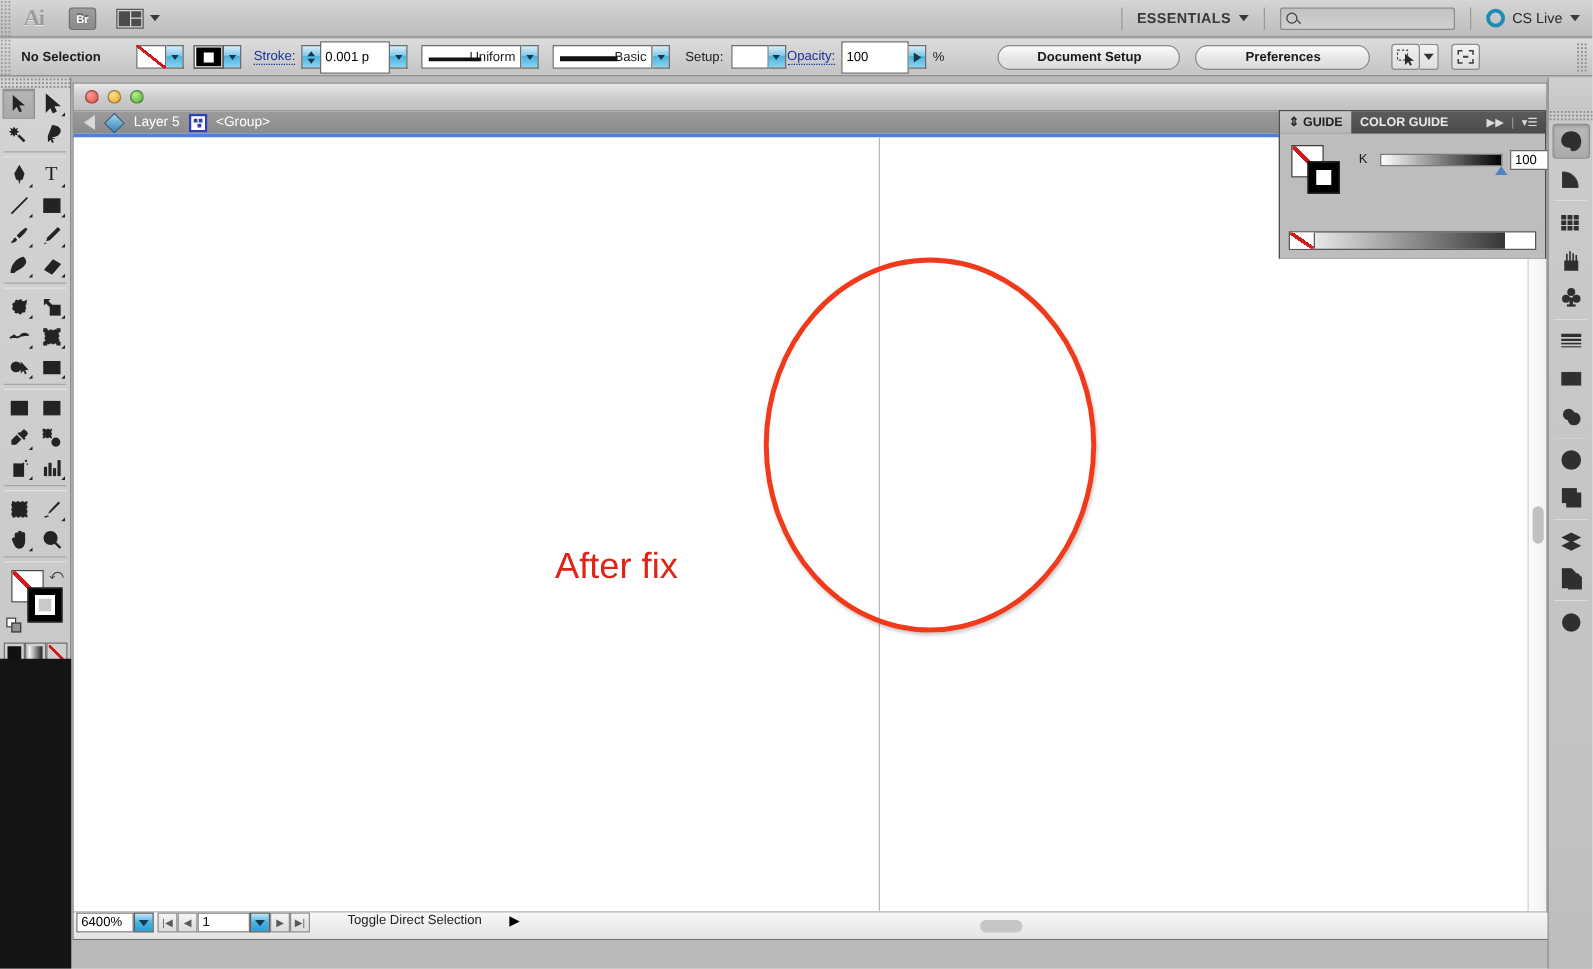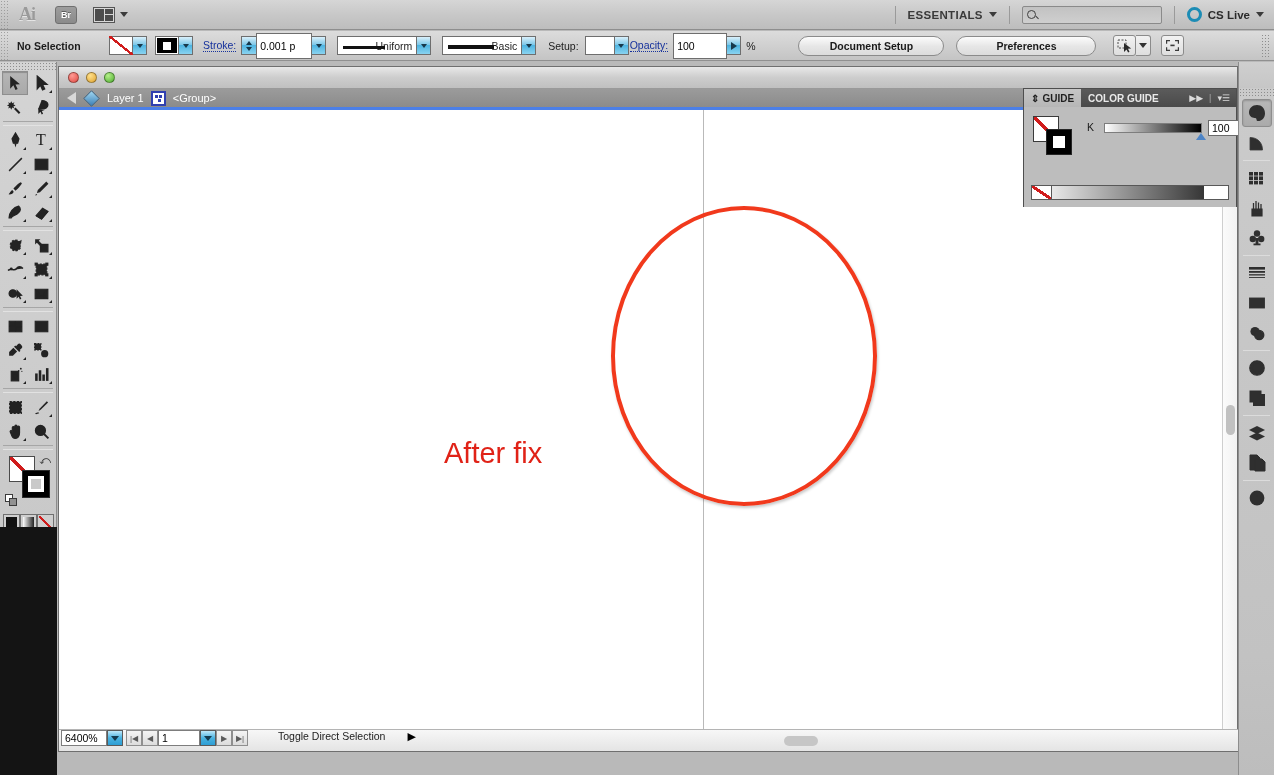--- a/index.html
+++ b/index.html
@@ -46,21 +46,21 @@
   .vsep { width:1px; height:18px; background:#9a9a9a; margin:0 12px; }
   .essentials { font-size:11.5px; font-weight:bold; color:#3a3a3a; letter-spacing:.3px; display:flex; align-items:center; gap:6px;}
   .searchbox {
     width:140px; height:18px; border:1px solid #8a8a8a; border-radius:2px;
     background:linear-gradient(to bottom,#c2c2c2,#cfcfcf);
     display:flex; align-items:center; padding-left:4px;
   }
   .magnifier { position:relative; width:9px;height:9px;border:1.4px solid #3f3f3f;border-radius:50%; }
   .magnifier:after { content:""; position:absolute; width:4px;height:1.4px;background:#3f3f3f;
      transform:rotate(45deg); right:-4px; bottom:0px; }
-  .cslive { display:flex; align-items:center; gap:6px; font-size:11.5px; color:#2b2b2b; font-weight:bold;}
+  .cslive { display:flex; align-items:center; gap:6px; font-size:11.5px; color:#2b2b2b; font-weight:normal;}
   .cs-ring { width:15px;height:15px;border-radius:50%;border:3.5px solid #1c8cb5; }
 
   
   .ctrlbar {
     position:absolute; left:0; top:31px; width:1274px; height:30px;
     background:linear-gradient(to bottom,#dcdcdc,#cfcfcf 55%,#c4c4c4);
     border-bottom:1px solid #909090;
     display:flex; align-items:center; font-size:10.5px; color:#1c1c1c;justify-content:space-between;
   }
   .ctrlbar .grip { height:30px; }
@@ -671,21 +671,21 @@
         <span class="tl y"></span>
         <span class="tl g"></span>
       </div>
     </div>
 
     <div class="layerbar">
       <span class="back-arrow"></span>
       <span style="display:inline-block;width:17px;height:17px;position:relative;">
         <span class="layer-chip" style="position:absolute;left:1px;top:1px;"></span>
       </span>
-      <span>Layer 1</span>
+      <span>Layer 5</span>
       <span class="grp-chip">
         <i style="left:2px;top:2px;"></i>
           <b style="right:2px;top:2px;"></b>
           <i style="left:5px;bottom:2px;"></i>
       </span>
       <span>&lt;Group&gt;</span>
     </div>
 
     <div class="canvas">
       <div class="artboard-line" style="left:644px;"></div>

